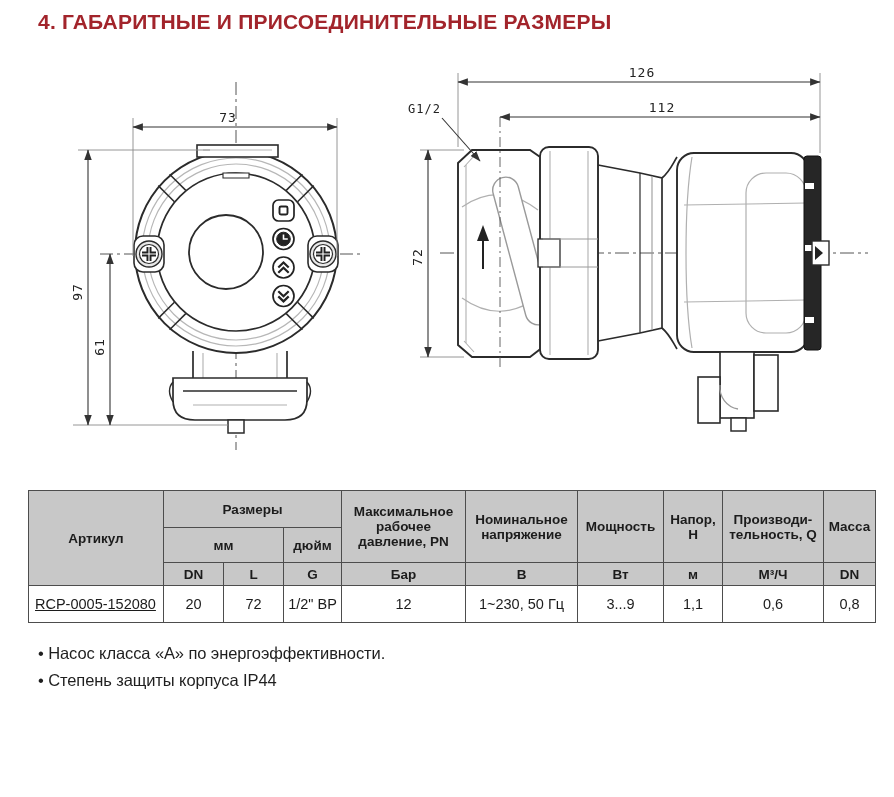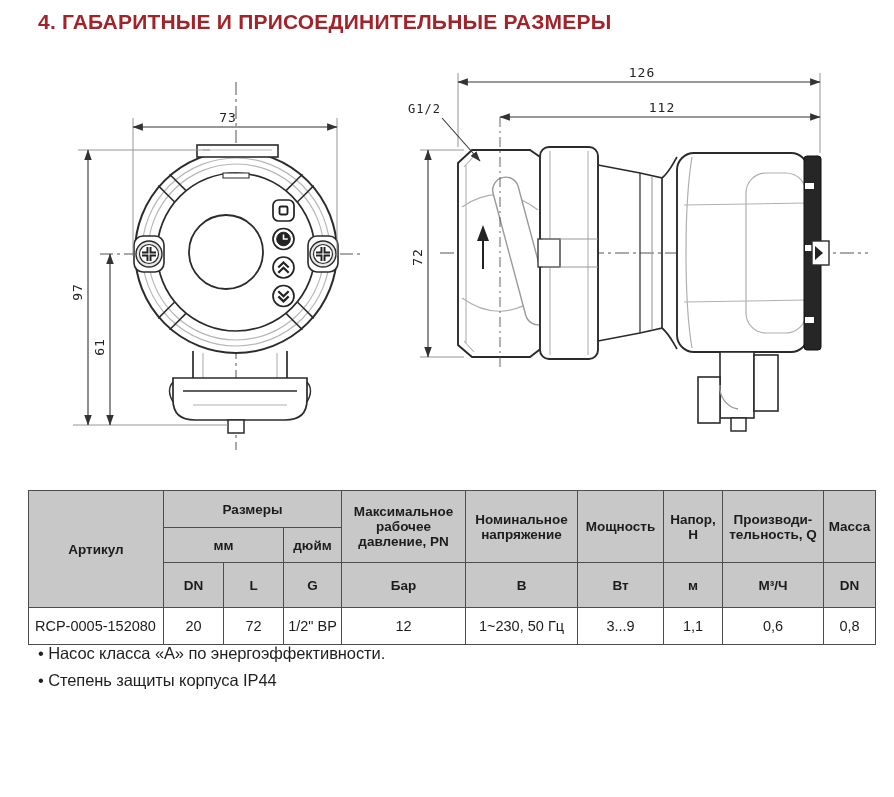--- a/index.html
+++ b/index.html
@@ -25,22 +25,22 @@
     border:1.5px solid #4d4d4d;
     text-align:center;vertical-align:middle;
     padding:2px 3px;box-sizing:border-box;
   }
   .spec-table th{
     background:#c8c8c8;font-size:13.5px;font-weight:bold;line-height:15px;color:#1c1c1c;
   }
   .spec-table td{
     background:#ffffff;font-size:14.5px;line-height:16px;color:#1c1c1c;
   }
-  .spec-table td.art{text-align:left;padding-left:6px;}
-  tr.r1{height:37px;} tr.r2{height:35px;} tr.r3{height:45px;} tr.rd{height:37px;}
+  .spec-table td.art{text-align:left;padding-left:6px;text-decoration:underline;}
+  tr.r1{height:37px;} tr.r2{height:35px;} tr.r3{height:23px;} tr.rd{height:37px;}
 
   
   .notes{
     position:absolute;left:28px;top:640px;width:850px;
     font-size:16.5px;letter-spacing:-0.1px;line-height:26.5px;color:#1f1f1f;
   }
   .notes p{margin:0;text-indent:10px;}
   .notes p::before{content:"\2022\00a0";}
 
   

